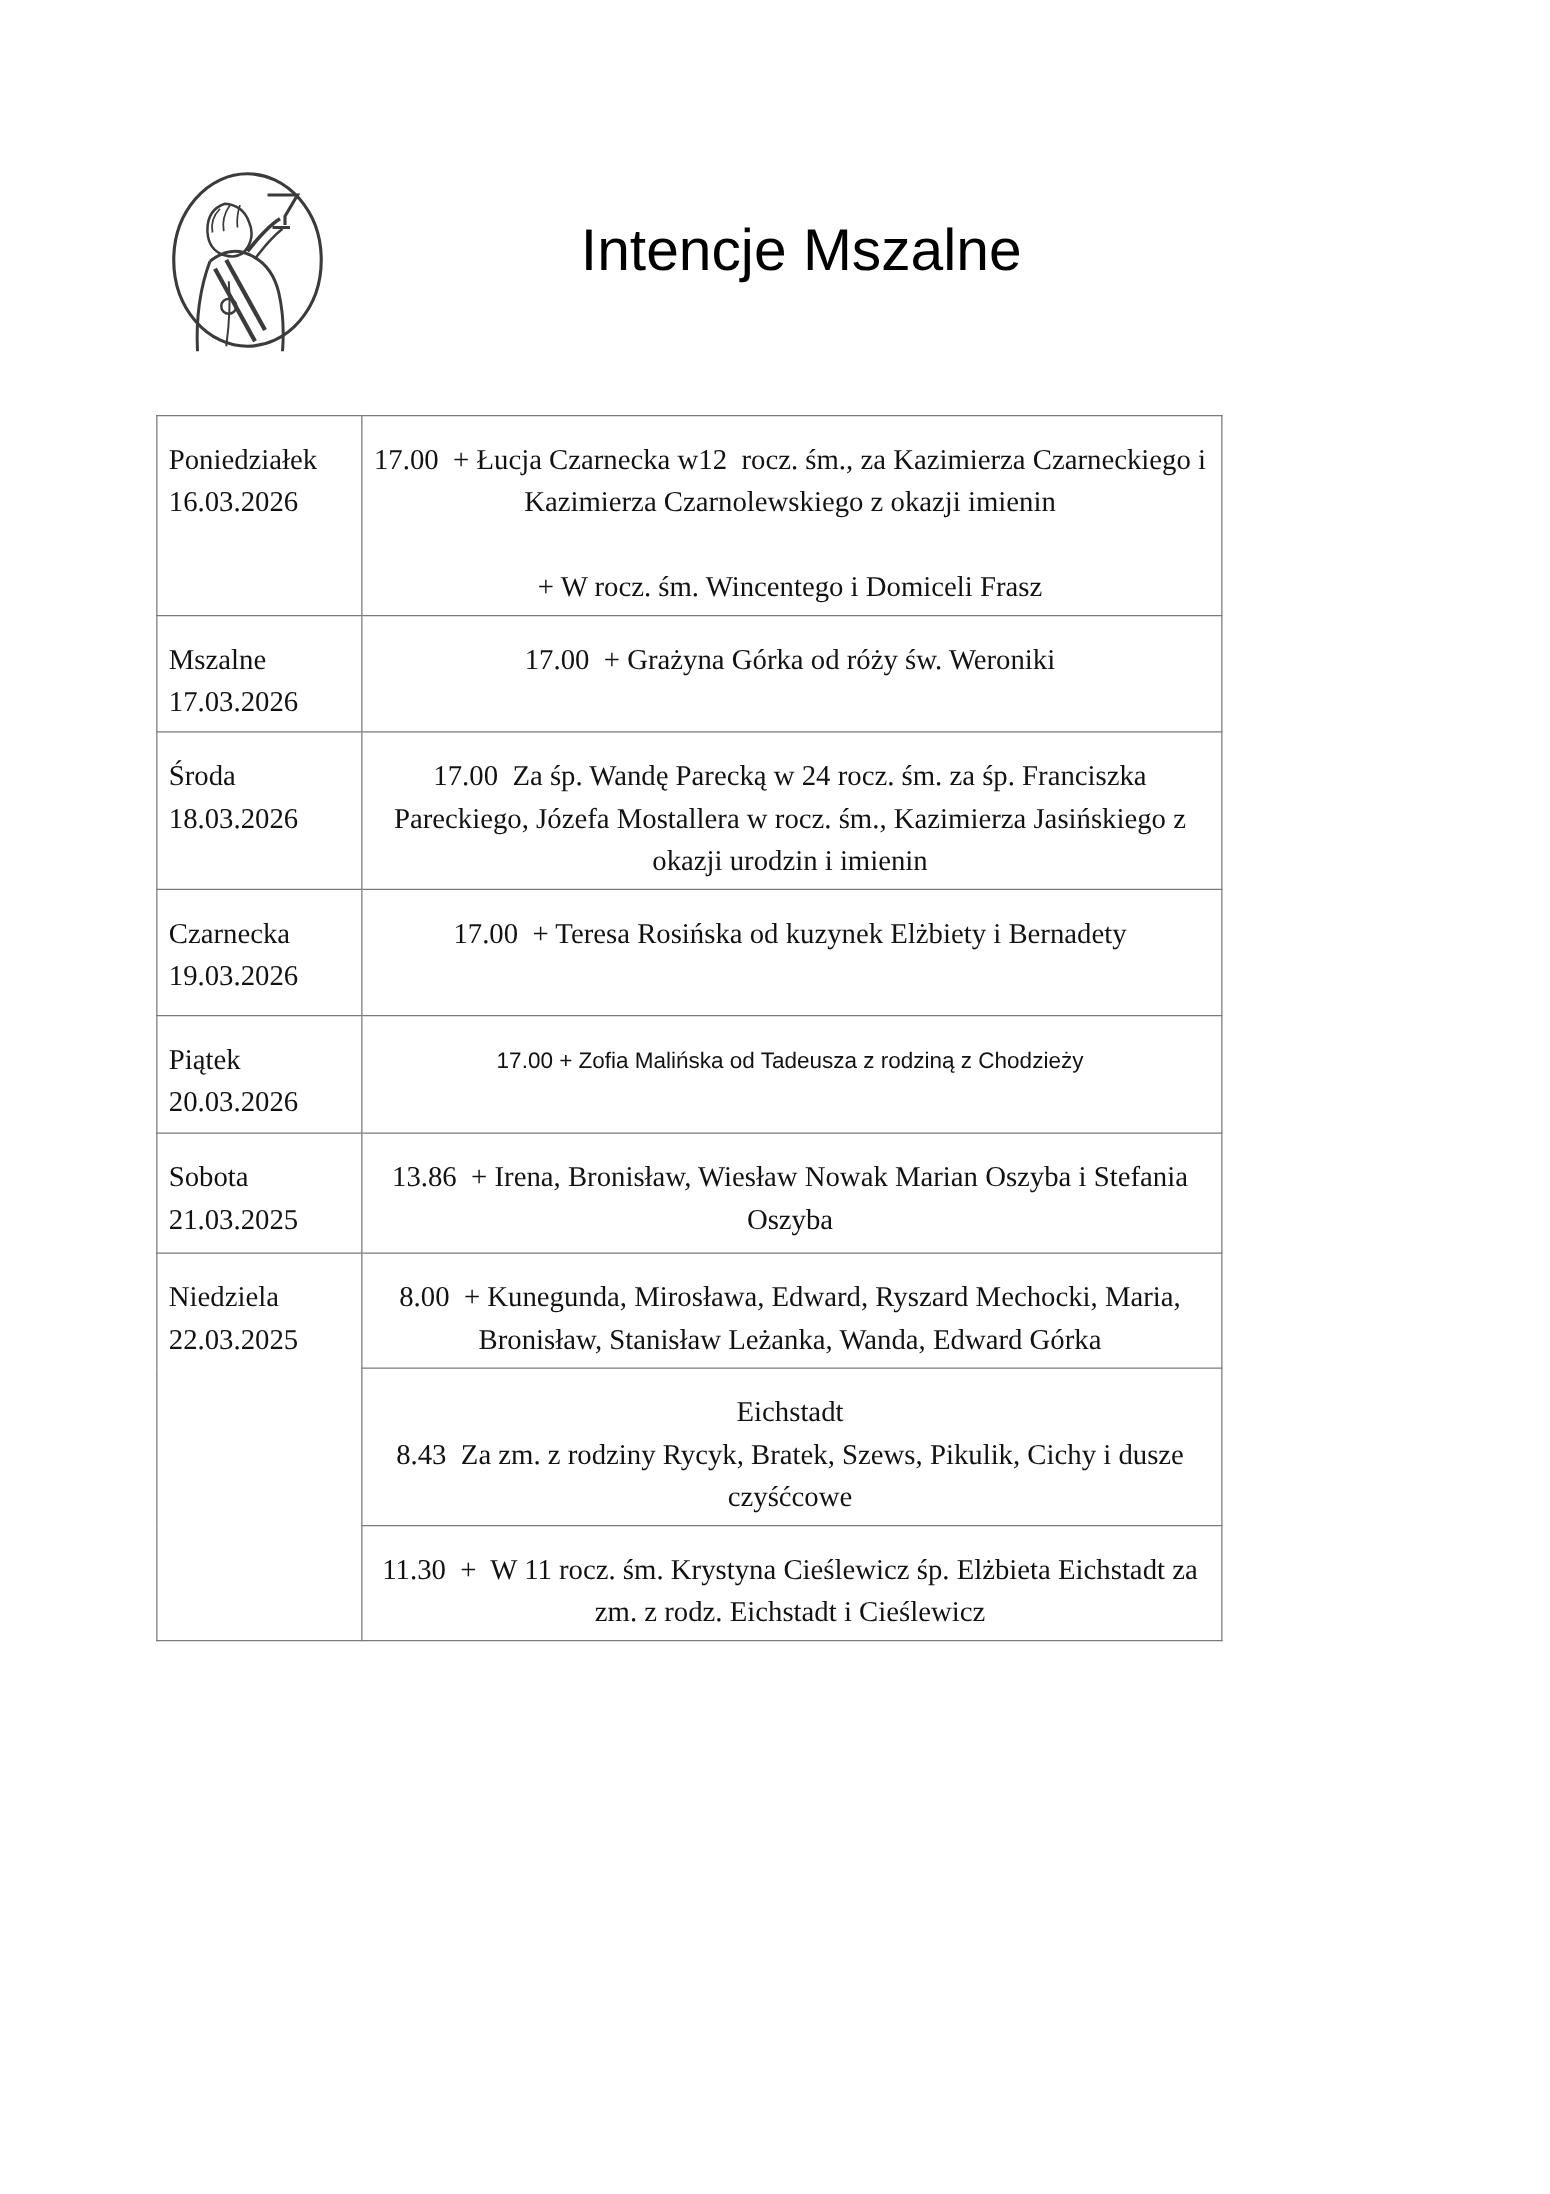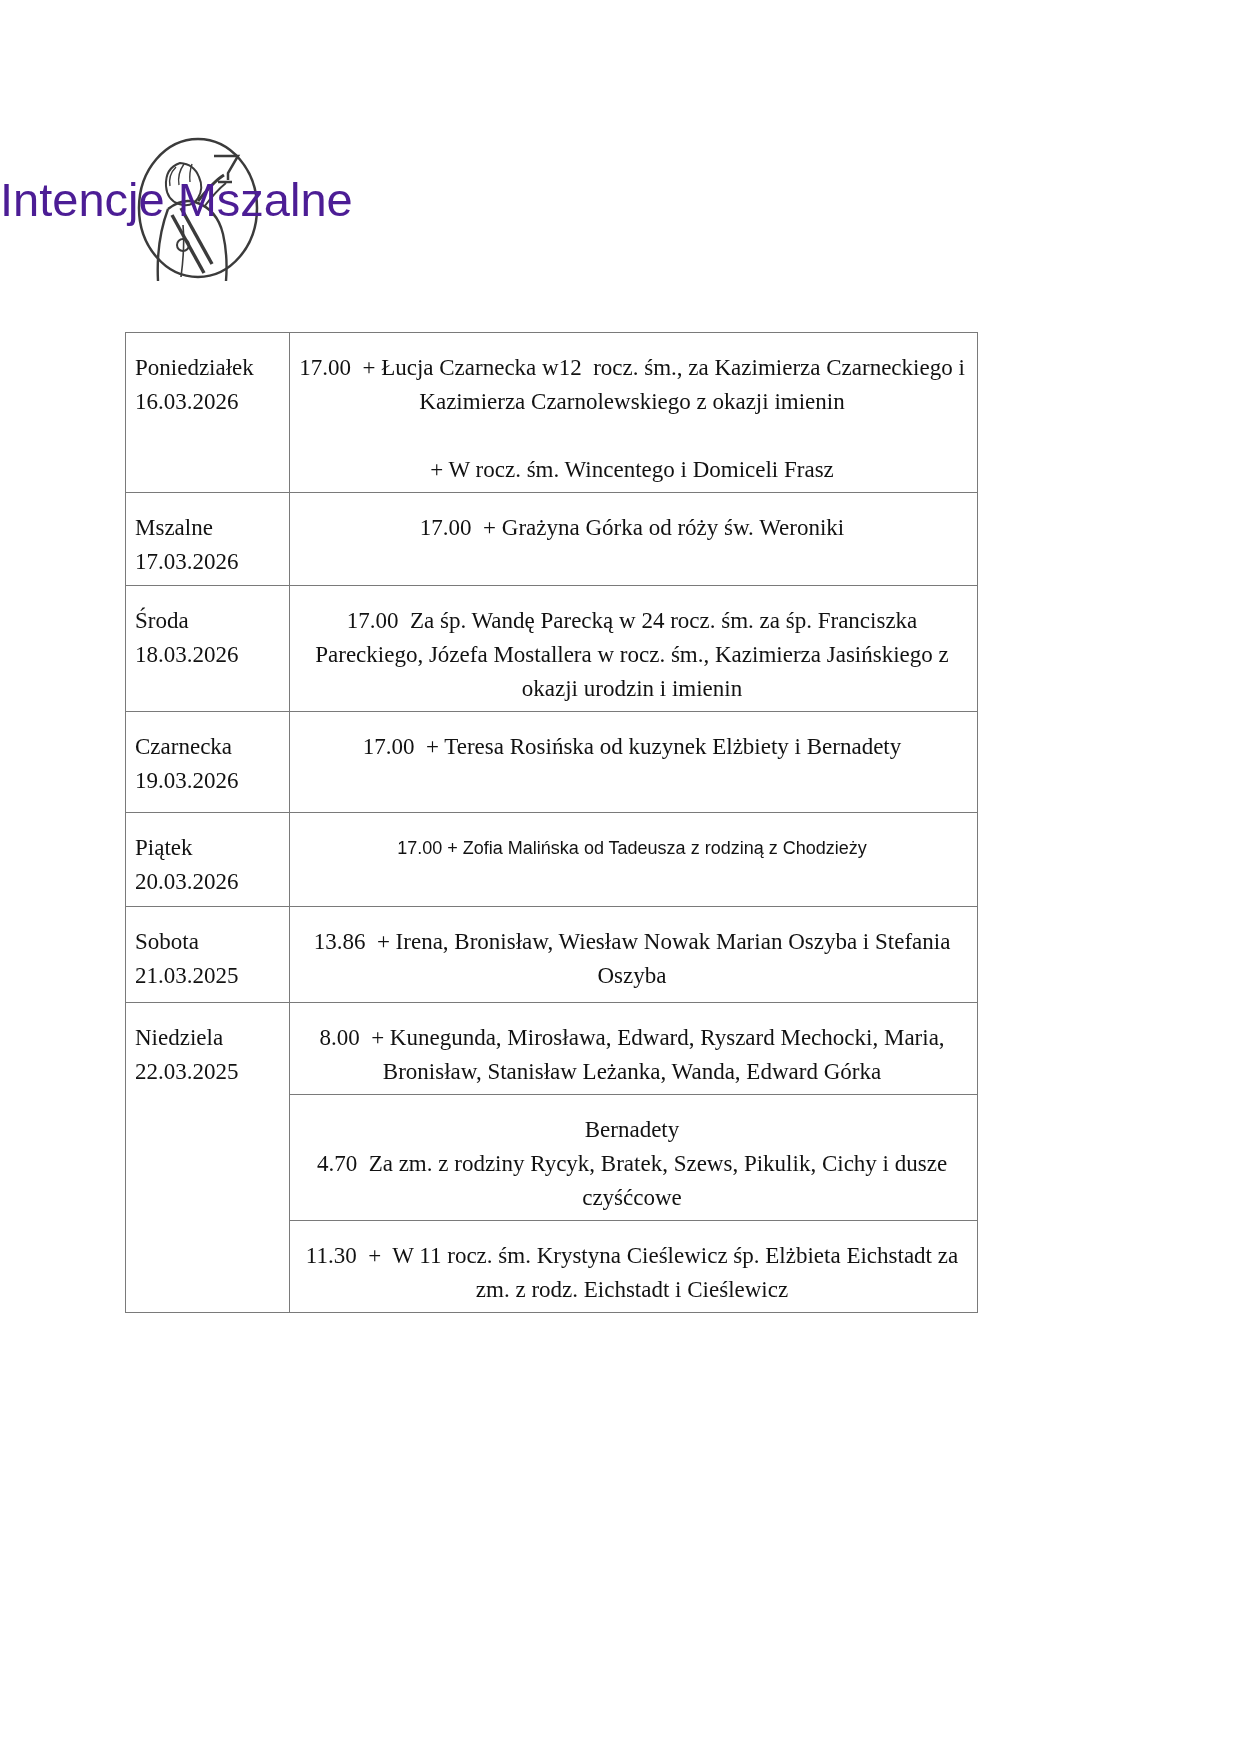--- a/index.html
+++ b/index.html
@@ -21,25 +21,26 @@
     width: 148px;
     height: 150px;
   }
   .logo svg { width: 100%; height: 100%; }
   .doc-title {
     position: absolute;
     top: 172px;
     left: 0;
     width: 100%;
     box-sizing: border-box;
-    text-align: left;
+    padding-left: 42px;
+    text-align: center;
     font-family: "Liberation Sans", sans-serif;
     font-size: 47px;
     letter-spacing: 0px;
-    color: #4c1d95;
+    color: #000000;
     white-space: nowrap;
   }
 
   
   table.intentions {
     position: absolute;
     left: 125px;
     top: 332px;
     width: 853px;
     border-collapse: collapse;
@@ -177,22 +178,22 @@
       <td class="day-cell" rowspan="3">
         <div>Niedziela</div>
         <div>22.03.2025</div>
       </td>
       <td class="intention-cell">
         <p>8.00  + Kunegunda, Mirosława, Edward, Ryszard Mechocki, Maria, Bronisław, Stanisław Leżanka, Wanda, Edward Górka</p>
       </td>
     </tr>
     <tr class="r7b">
       <td class="intention-cell">
-        <p>Bernadety</p>
-        <p>4.70  Za zm. z rodziny Rycyk, Bratek, Szews, Pikulik, Cichy i dusze czyśćcowe</p>
+        <p>Eichstadt</p>
+        <p>8.43  Za zm. z rodziny Rycyk, Bratek, Szews, Pikulik, Cichy i dusze czyśćcowe</p>
       </td>
     </tr>
     <tr class="r7c">
       <td class="intention-cell">
         <p>11.30  +  W 11 rocz. śm. Krystyna Cieślewicz śp. Elżbieta Eichstadt za zm. z rodz. Eichstadt i Cieślewicz</p>
       </td>
     </tr>
   </tbody>
     </table>
 

